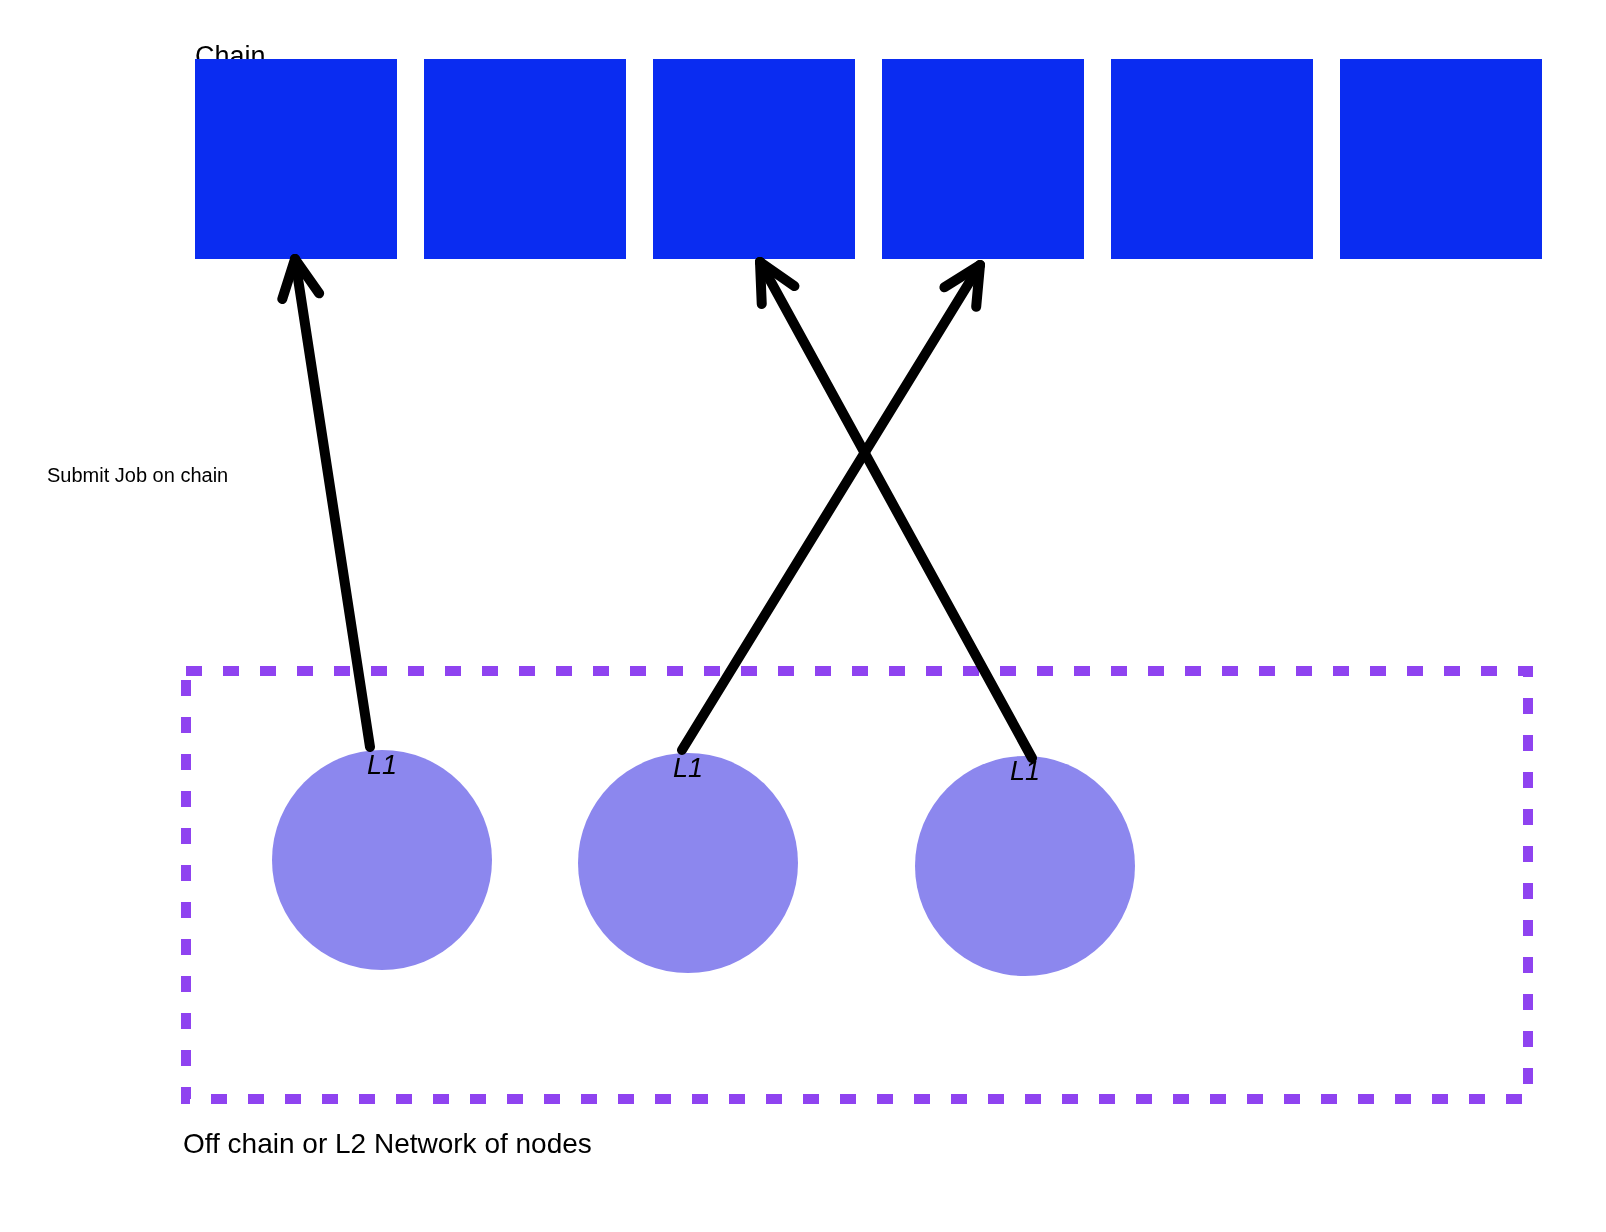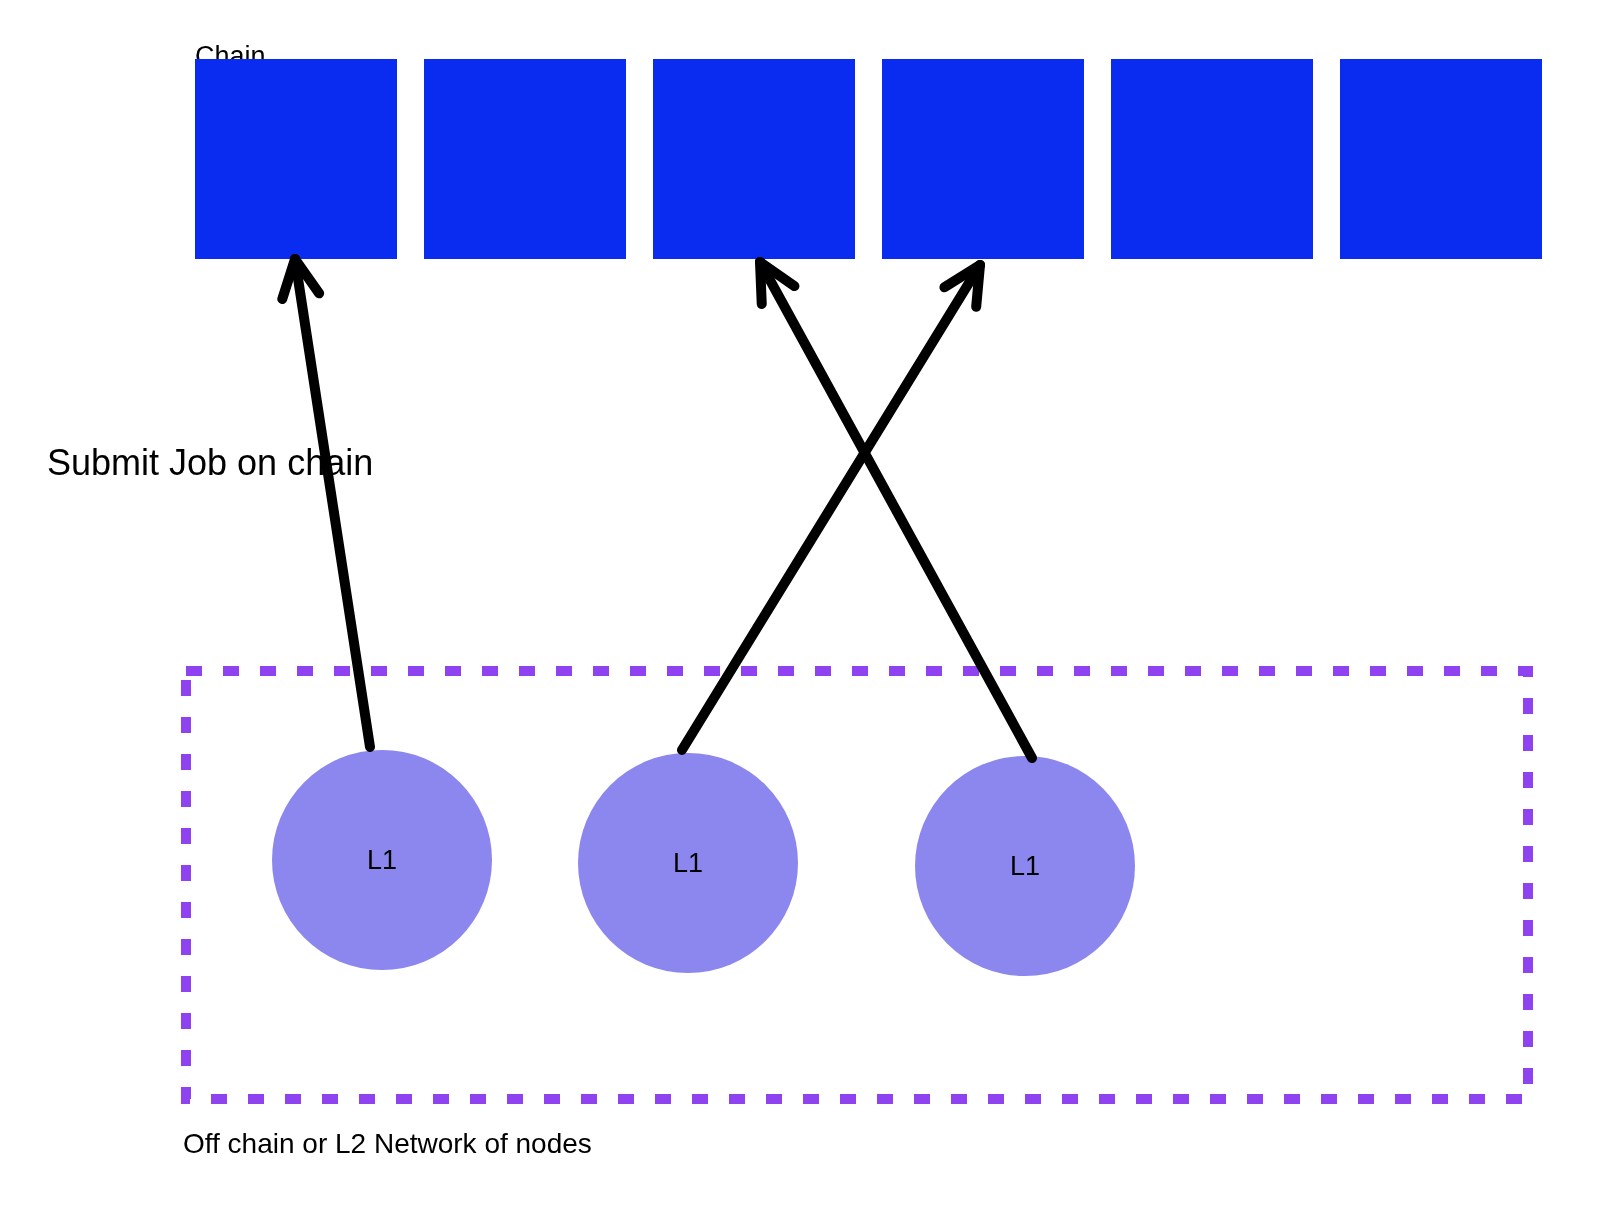--- a/index.html
+++ b/index.html
@@ -22,45 +22,45 @@
   }
   #chain-label {
     left: 195px;
     top: 22px;
     font-size: 27px;
     line-height: 30px;
     margin-top: 19px;
   }
   #submit-label {
     left: 47px;
-    top: 447px;
-    font-size: 36px;
+    top: 459px;
+    font-size: 20px;
     line-height: 32px;
   }
   #offchain-label {
     left: 183px;
     top: 1116px;
     font-size: 28px;
     line-height: 32px;
     margin-top: 12px;
   }
   .chain-block {
     position: absolute;
     top: 59px;
     width: 202px;
     height: 200px;
   }
   .l1-node {
     position: absolute;
     border-radius: 50%;
     display: flex;
-    align-items: center;
     justify-content: center;
     font-size: 27px;
     color: #000000;
+    font-style: italic;
   }
   #overlay-svg {
     position: absolute;
     left: 0;
     top: 0;
     width: 1606px;
     height: 1232px;
     pointer-events: none;
   }
 </style>

